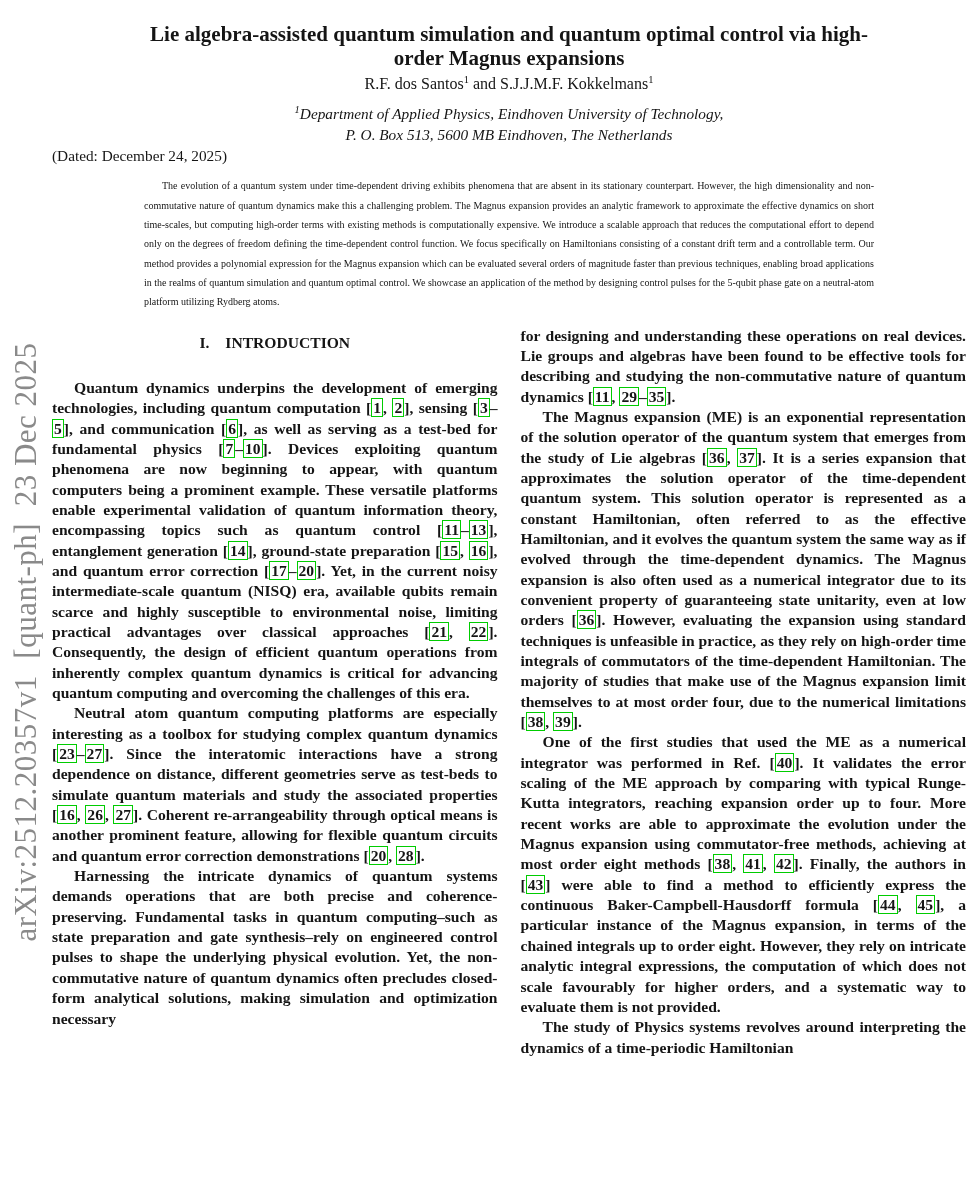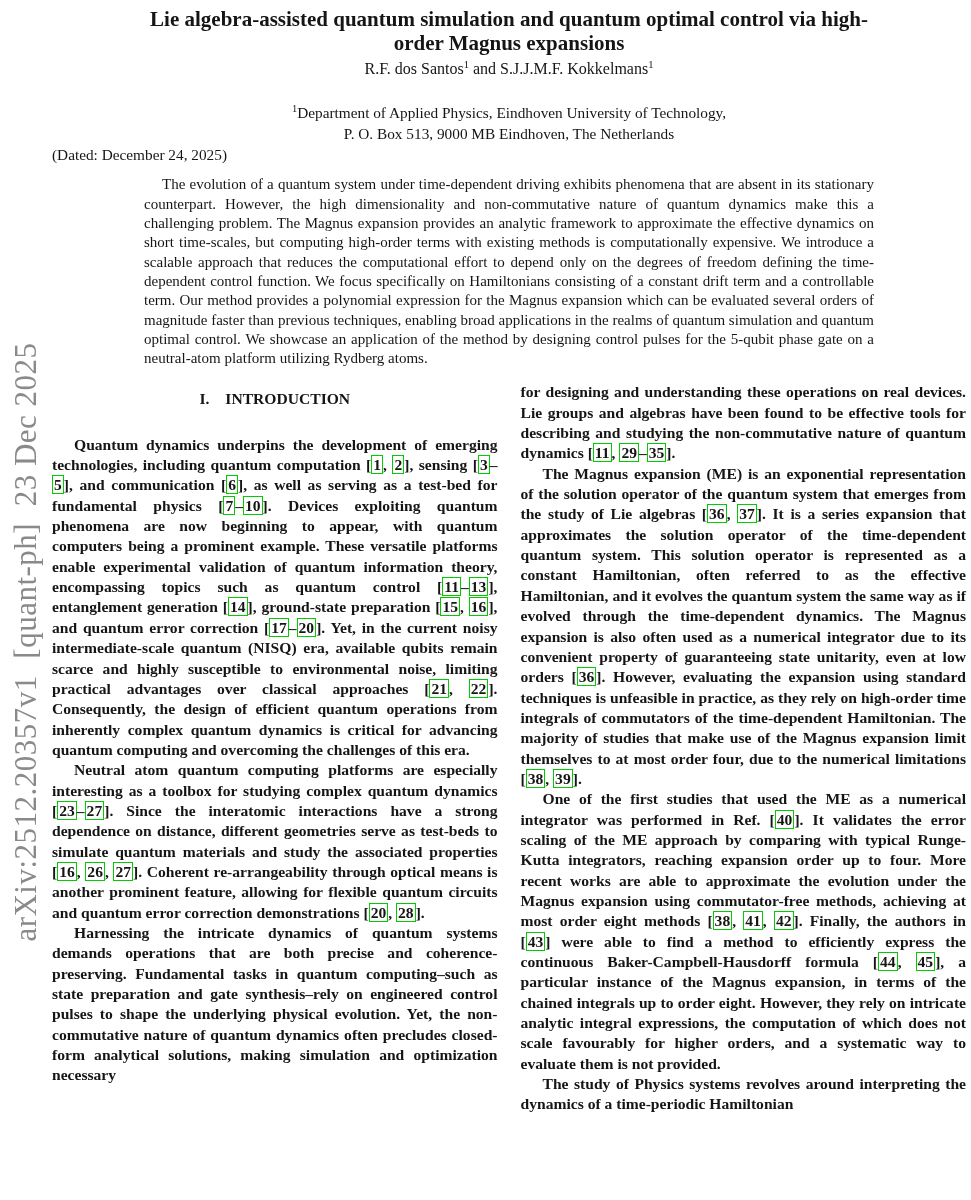--- a/index.html
+++ b/index.html
@@ -18,33 +18,33 @@
     transform: translate(-50%, -50%) rotate(-90deg);
     white-space: pre;
     font-size: 31px;
     color: #8a8a8a;
     letter-spacing: 0.5px;
   }
   .content { position: absolute; left: 52px; top: 0; width: 914px; }
   .title {
     font-size: 21px; font-weight: 700;
     text-align: center; line-height: 24px;
-    max-width: 740px; margin: 7px auto 0;
+    max-width: 740px; margin: 22px auto 0;
   }
   .authors { text-align: center; font-size: 16px; margin-top: 4px; }
   .authors sup, .affil sup { font-size: 10.5px; }
   .affil {
-    text-align: center; 
-    font-size: 15.3px; line-height: 21px; margin-top: 20px;
+    text-align: center; font-style: italic;
+    font-size: 15.3px; line-height: 21px; margin-top: 6px;
   }
   .dateline { font-size: 15.3px; margin-top: 2px; }
   .abstract {
     width: 730px; margin: 11px auto 0;
     text-align: justify;
-    font-size: 15px; line-height: 19.3px;
+    font-size: 10px; line-height: 19.3px;
   }
   .abstract p { text-indent: 18px; }
   .cols {
     display: flex; gap: 23px; margin-top: 14px;
     font-size: 15.6px; line-height: 20.35px;
     text-align: justify;
   }
   .col { flex: 1 1 0; min-width: 0; }
   .sec-head {
     text-align: center; font-weight: 700;
@@ -63,21 +63,21 @@
   <div class="stamp">arXiv:2512.20357v1  [quant-ph]  23 Dec 2025</div>
 
   <div class="content">
 
     <h1 class="title">Lie algebra-assisted quantum simulation and quantum optimal control via high-order Magnus expansions</h1>
 
     <div class="authors"><span>R.F. dos Santos</span><sup>1</sup><span> and </span><span>S.J.J.M.F. Kokkelmans</span><sup>1</sup></div>
 
     <div class="affil">
       <div><sup>1</sup><span>Department of Applied Physics, Eindhoven University of Technology,</span></div>
-      <div>P. O. Box 513, 9000 MB Eindhoven, The Netherlands</div>
+      <div>P. O. Box 513, 5600 MB Eindhoven, The Netherlands</div>
     </div>
 
     <div class="dateline">(Dated: December 24, 2025)</div>
 
     <div class="abstract">
       <p>The evolution of a quantum system under time-dependent driving exhibits phenomena that are absent in its stationary counterpart. However, the high dimensionality and non-commutative nature of quantum dynamics make this a challenging problem. The Magnus expansion provides an analytic framework to approximate the effective dynamics on short time-scales, but computing high-order terms with existing methods is computationally expensive. We introduce a scalable approach that reduces the computational effort to depend only on the degrees of freedom defining the time-dependent control function. We focus specifically on Hamiltonians consisting of a constant drift term and a controllable term. Our method provides a polynomial expression for the Magnus expansion which can be evaluated several orders of magnitude faster than previous techniques, enabling broad applications in the realms of quantum simulation and quantum optimal control. We showcase an application of the method by designing control pulses for the 5-qubit phase gate on a neutral-atom platform utilizing Rydberg atoms.</p>
     </div>
 
     <div class="cols">
 

